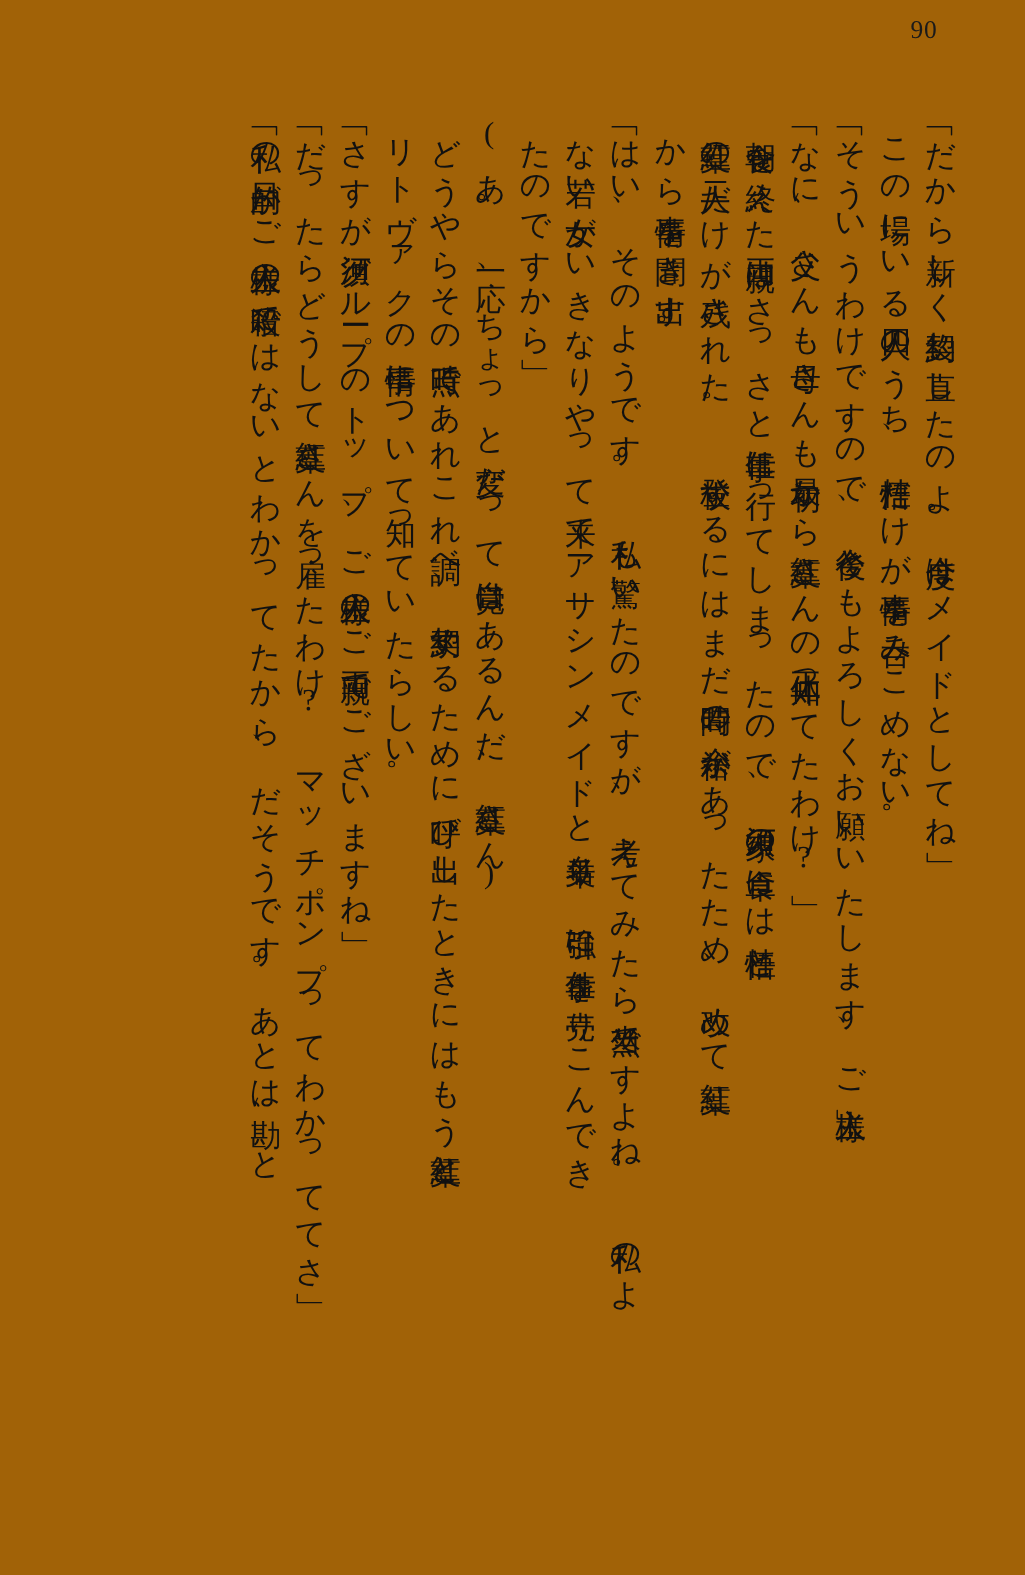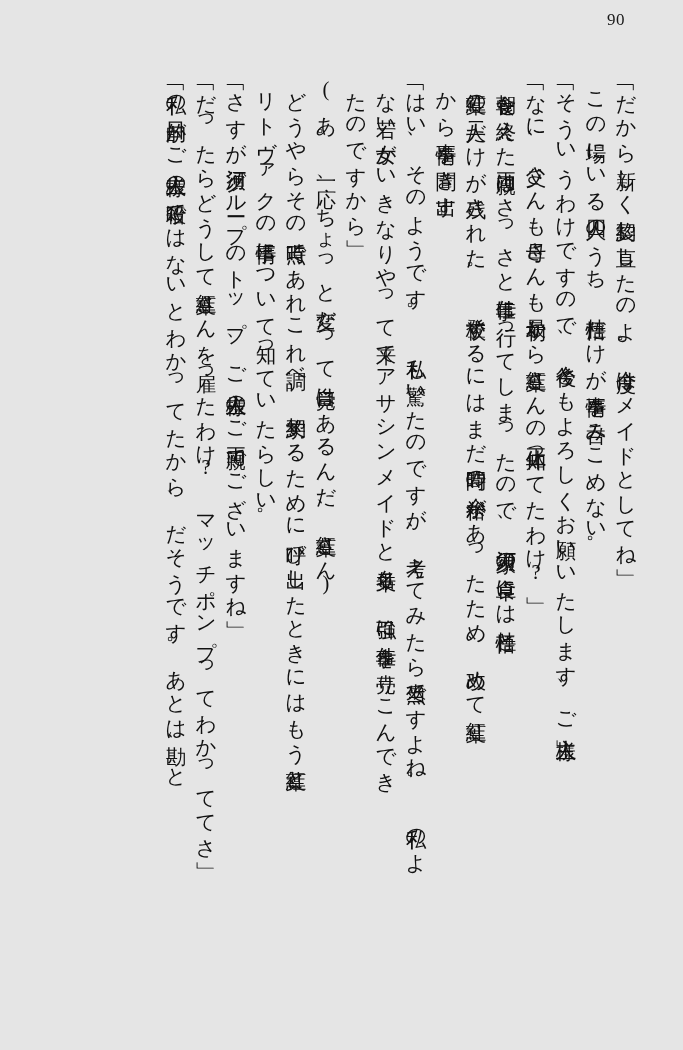--- a/index.html
+++ b/index.html
@@ -15,21 +15,21 @@
     position: relative;
     overflow: hidden;
   }
 
   .page {
     position: absolute;
     left: 0;
     top: 0;
     width: 683px;
     height: 1050px;
-    background: #e5e5e5;
+    background: #a16207;
   }
 
   
   .page-number {
     position: absolute;
     top: 10px;
     right: 58px;
     font-size: 17px;
     font-family: "Liberation Serif", "DejaVu Serif", serif;
     color: #1a1a1a;

